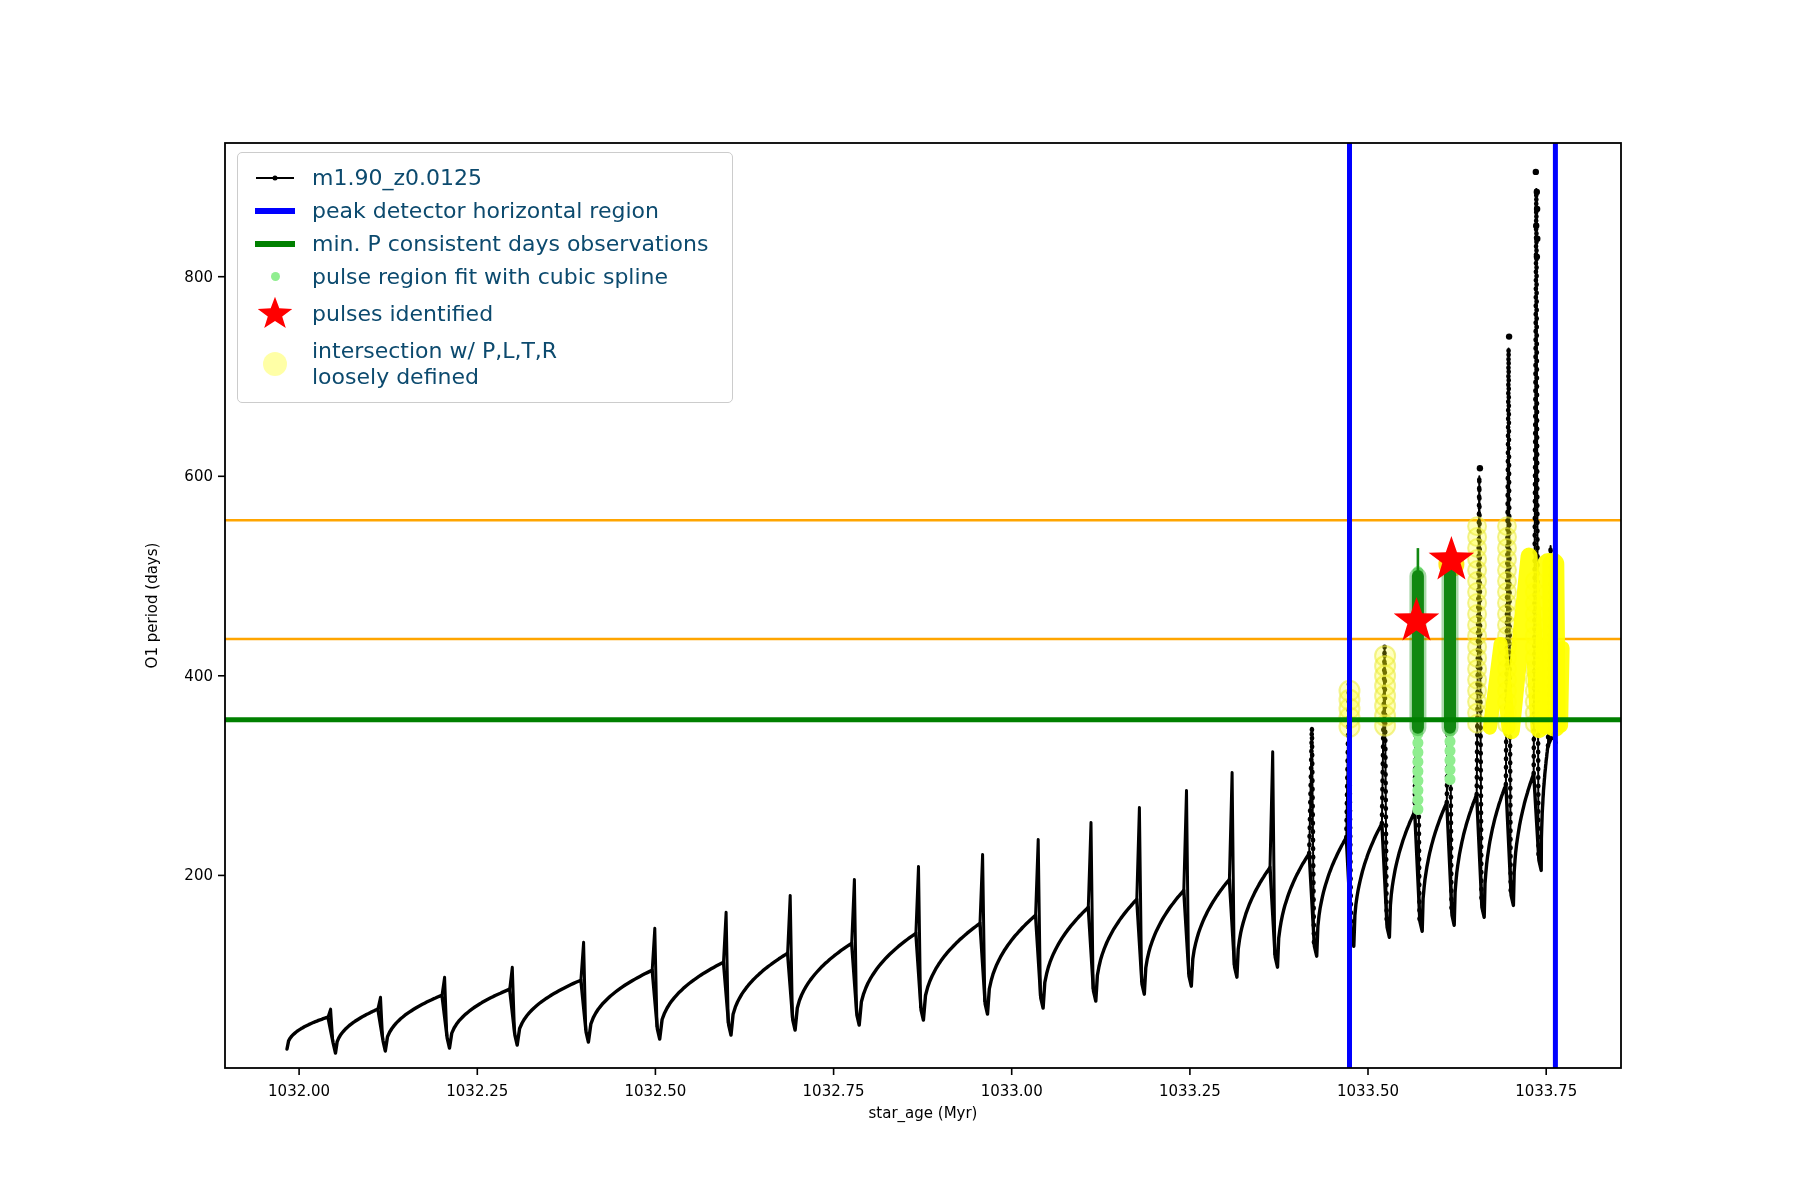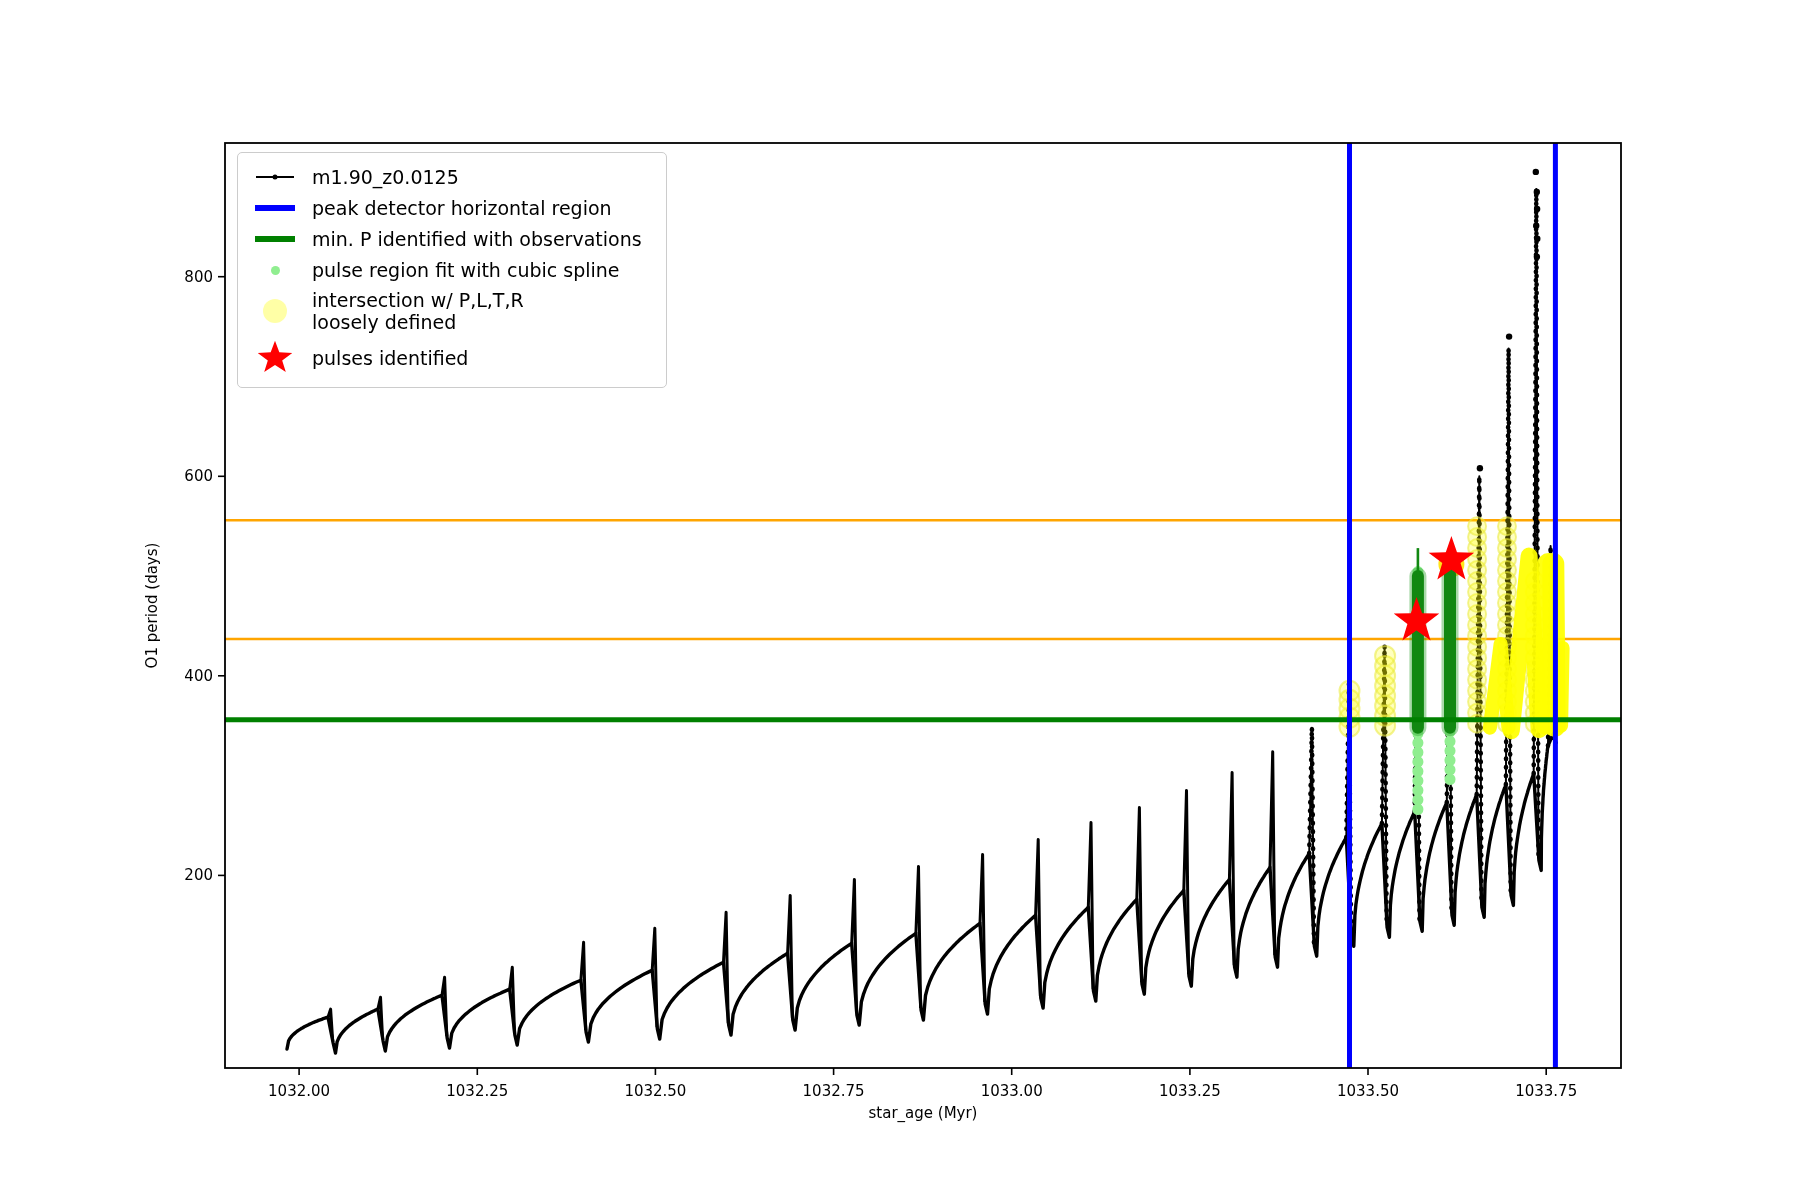--- a/index.html
+++ b/index.html
@@ -8,21 +8,21 @@
   svg text.axlabel{font-family:"DejaVu Sans",sans-serif;font-size:15px;fill:#000;}
   .legend{
     position:absolute;left:237px;top:152px;
     background:rgba(255,255,255,0.88);
     border:1.5px solid #cccccc;border-radius:5px;
     padding:12px 24px 12px 14px;
     display:flex;flex-direction:column;gap:7px;z-index:5;
   }
   .lg-item{display:flex;align-items:center;gap:14px;min-height:24px;}
   .lg-marker{width:46px;flex:0 0 46px;display:flex;align-items:center;justify-content:center;}
-  .lg-label{font-size:19px;color:#000000;line-height:1.18;white-space:nowrap;}
+  .lg-label{font-size:22px;color:#0c4a6e;line-height:1.18;white-space:nowrap;}
   .mk-line{width:38px;height:2px;background:#000;position:relative;}
   .mk-line::after{content:'';position:absolute;left:50%;top:50%;transform:translate(-50%,-50%);
     width:5px;height:5px;border-radius:50%;background:#000;}
   .mk-thick-blue{width:40px;height:6px;background:#0000ff;}
   .mk-thick-green{width:40px;height:6px;background:#008000;}
   .mk-thin-orange{width:40px;height:3px;background:#ffa500;}
   .mk-dot-small{width:9px;height:9px;border-radius:50%;background:#90ee90;}
   .mk-dot-large{width:24px;height:24px;border-radius:50%;background:rgba(255,255,0,0.35);}
   .mk-star{width:36px;height:34px;background:#ff0000;
     clip-path:polygon(50% 0%,62% 34%,98% 36%,70% 58%,80% 92%,50% 71%,20% 92%,30% 58%,2% 36%,38% 34%);}
@@ -211,38 +211,38 @@
     <div class="lg-item">
       <span class="lg-marker">
           <span class="mk-thick-blue"></span>
         </span>
       <span class="lg-label">peak detector horizontal region</span>
     </div>
     <div class="lg-item">
       <span class="lg-marker">
           <span class="mk-thick-green"></span>
         </span>
-      <span class="lg-label">min. P identified with observations</span>
+      <span class="lg-label">min. P consistent days observations</span>
     </div>
     <div class="lg-item">
       <span class="lg-marker">
           <span class="mk-dot-small"></span>
         </span>
       <span class="lg-label">pulse region fit with cubic spline</span>
+    </div>
+    <div class="lg-item">
+      <span class="lg-marker">
+          <span class="mk-star"></span>
+        </span>
+      <span class="lg-label">pulses identified</span>
     </div>
     <div class="lg-item">
       <span class="lg-marker">
           <span class="mk-dot-large"></span>
         </span>
       <span class="lg-label">
         <span style="display:block">intersection w/ P,L,T,R</span>
         <span style="display:block">loosely defined</span>
       </span>
     </div>
-    <div class="lg-item">
-      <span class="lg-marker">
-          <span class="mk-star"></span>
-        </span>
-      <span class="lg-label">pulses identified</span>
-    </div>
   </div>
 
 </div>
 
 </body></html>

